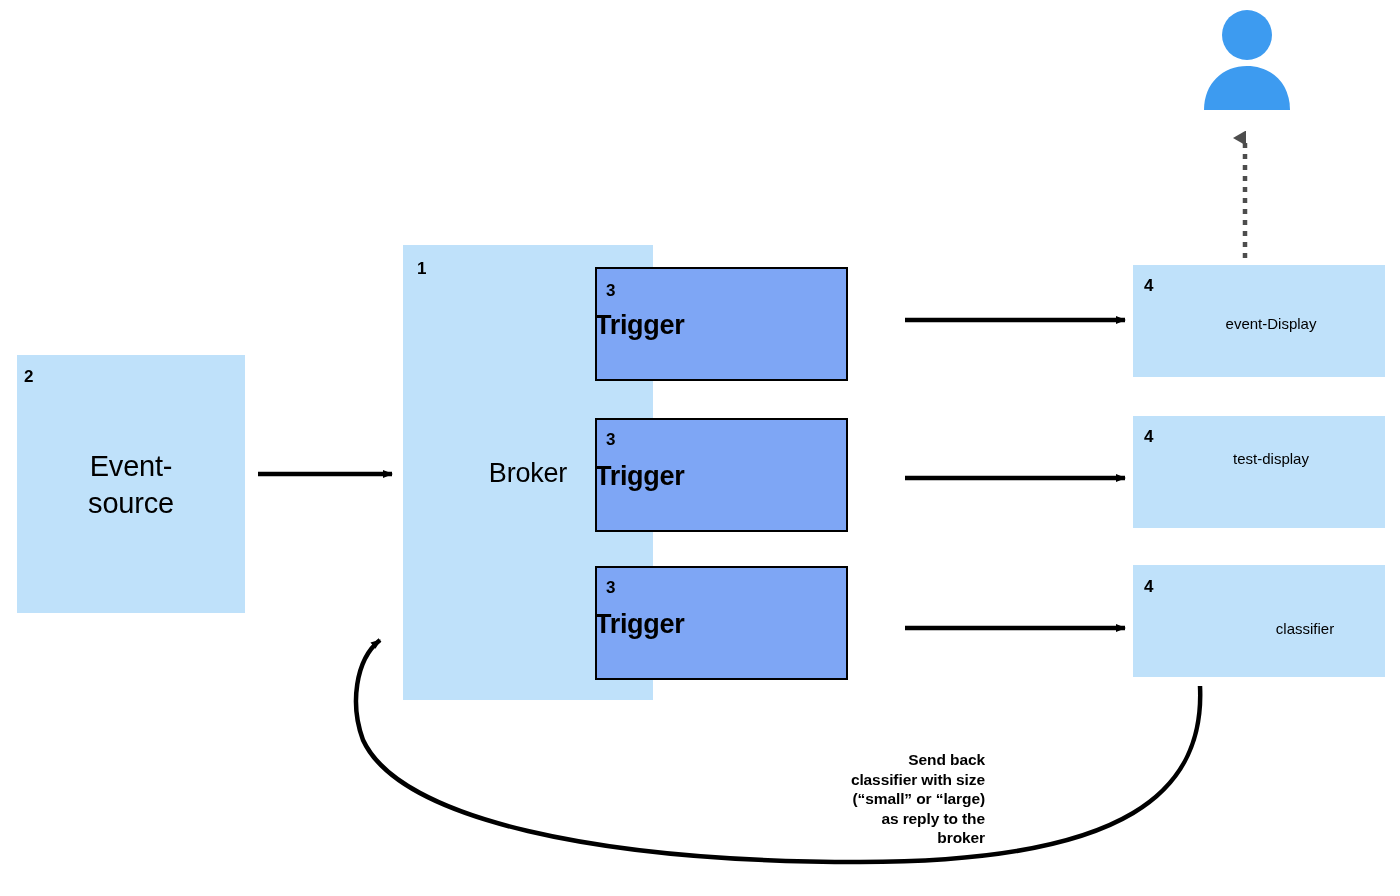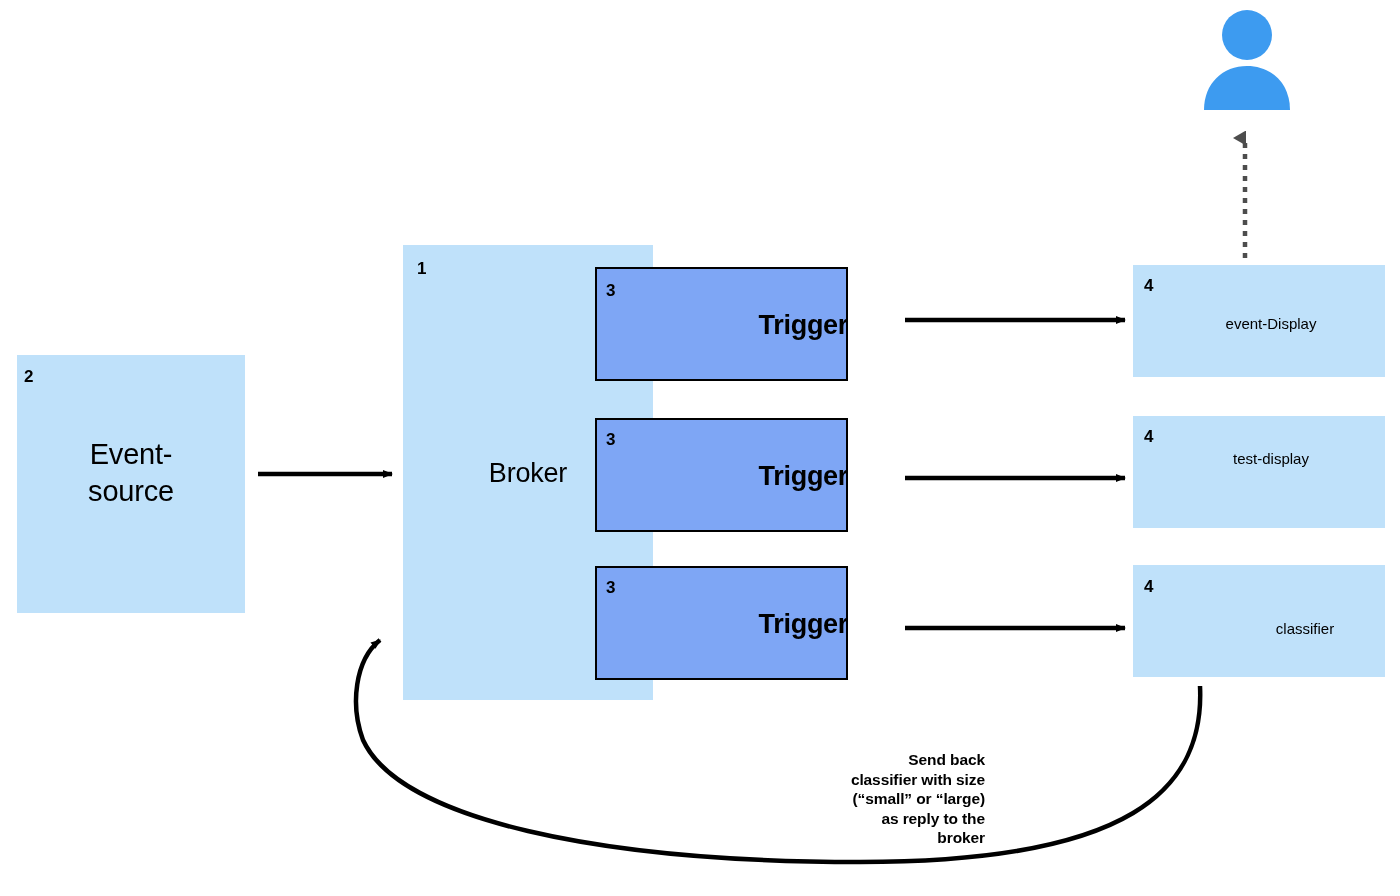--- a/index.html
+++ b/index.html
@@ -77,21 +77,21 @@
     border: 2px solid #000000;
   }
   .trigger-1 { top: 267px; }
   .trigger-2 { top: 418px; }
   .trigger-3 { top: 566px; }
 
   .trigger-label {
     position: absolute;
     left: 595px;
     width: 253px;
-    text-align: right;
+    text-align: left;
     font-size: 27px;
     font-weight: 700;
     letter-spacing: -0.3px;
   }
   .trigger-label-1 { top: 310px; }
   .trigger-label-2 { top: 461px; }
   .trigger-label-3 { top: 609px; }
 
   
   .sink-box {
@@ -187,21 +187,21 @@
     <path d="M8,102 C8,75 27,58 51,58 C75,58 94,75 94,102 Z" fill="#3d9bf0"></path>
   </svg>
 </div>
 
 <div class="node broker-box"></div>
 <div class="step-num num-broker">1</div>
 <div class="broker-label">Broker</div>
 
 <div class="node event-source-box"></div>
 <div class="step-num num-source">2</div>
-<div class="event-source-label" style="white-space: pre-line;">Event-
+<div class="event-source-label" style="white-space: pre-line; margin-top: 12px;">Event-
 source</div>
 
 <div class="node trigger-box trigger-1"></div>
 <div class="step-num num-trig-1">3</div>
 <div class="trigger-label trigger-label-1">Trigger</div>
 
 <div class="node trigger-box trigger-2"></div>
 <div class="step-num num-trig-2">3</div>
 <div class="trigger-label trigger-label-2">Trigger</div>
 

